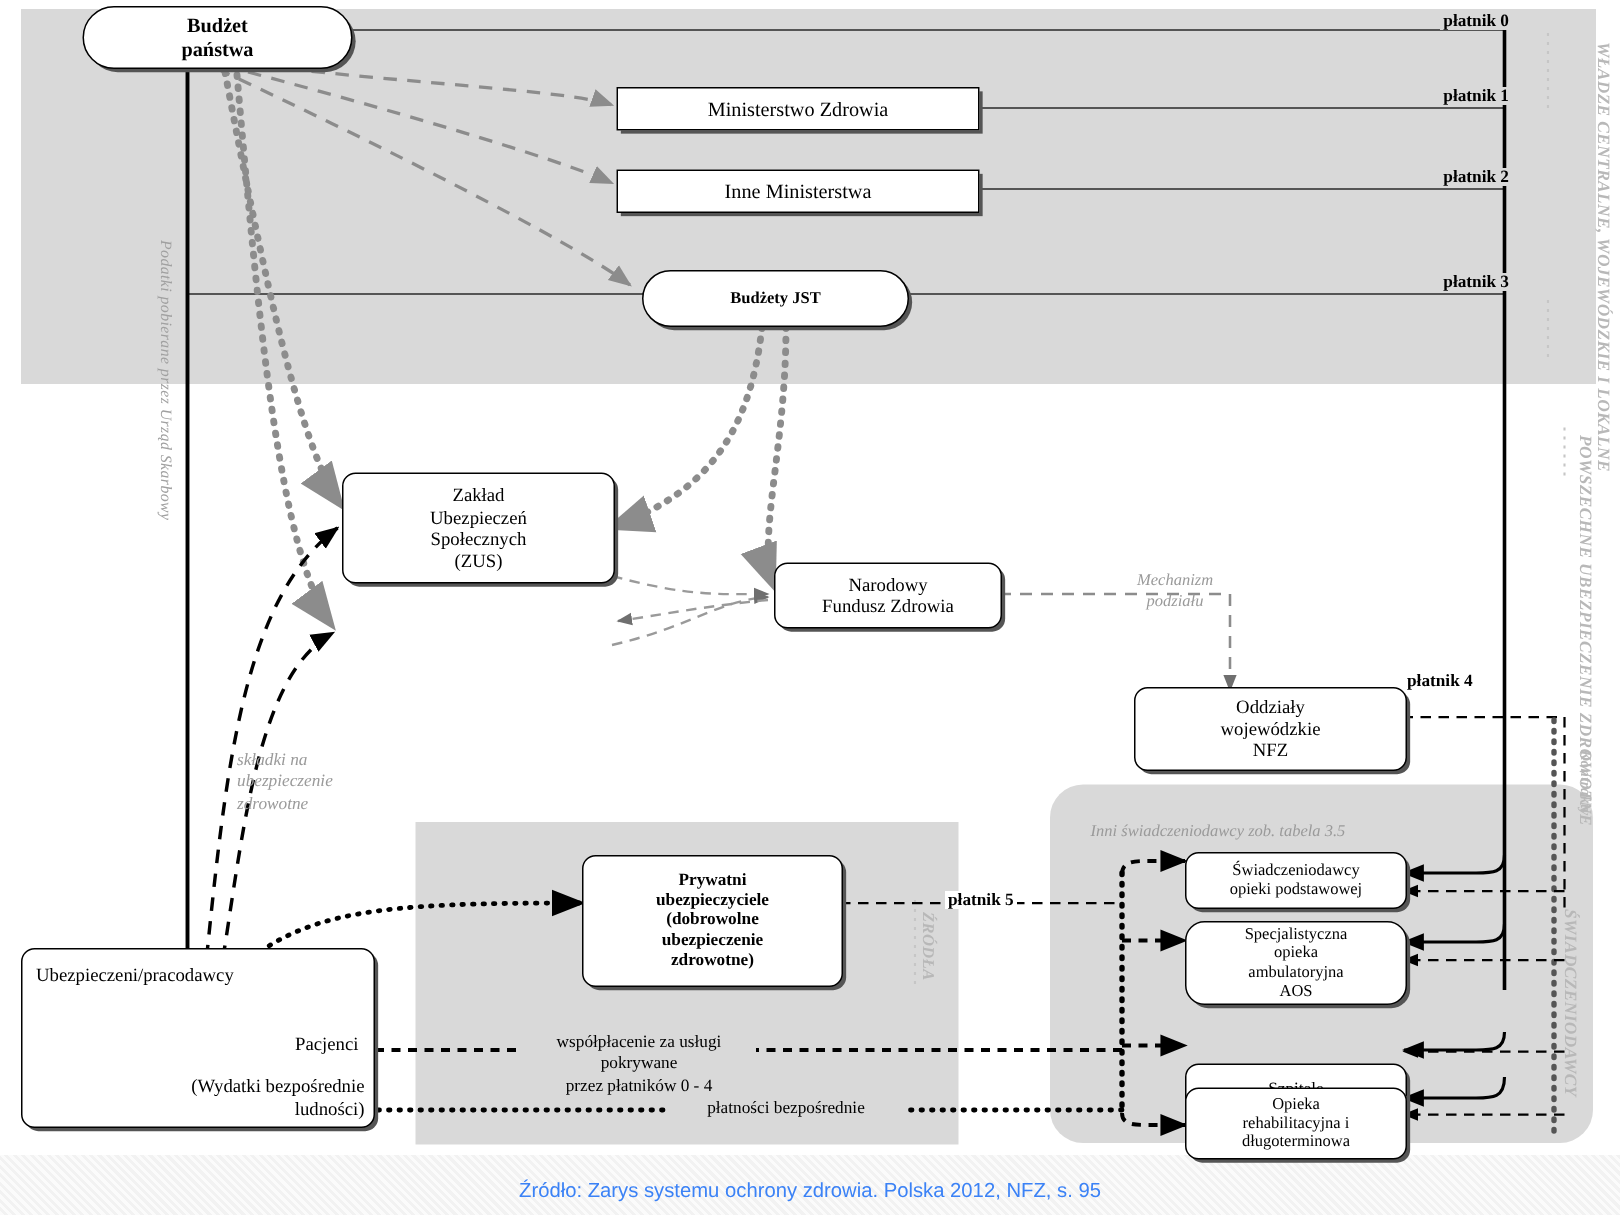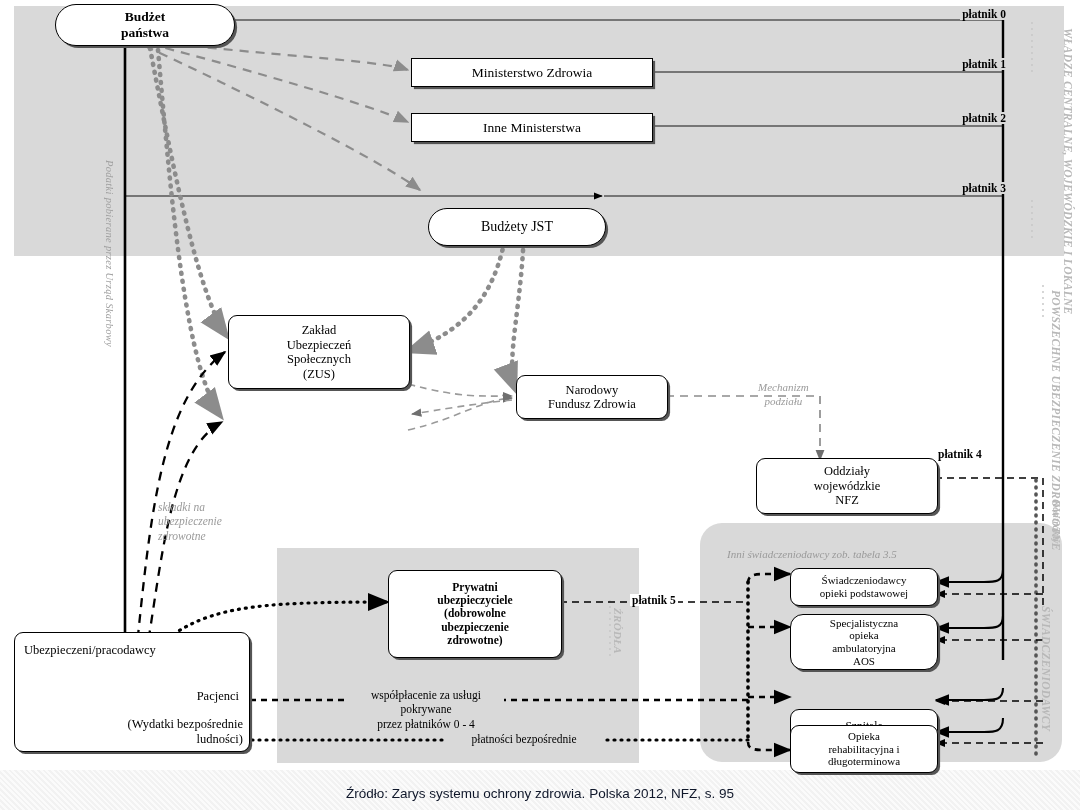--- a/index.html
+++ b/index.html
@@ -23,21 +23,21 @@
   .flab{position:absolute;color:#9a9a9a;font-style:italic;
         font-family:"Liberation Serif",serif;line-height:1.25;z-index:6;}
   .plab{position:absolute;color:#000;font-family:"Liberation Serif",serif;
         font-weight:bold;font-size:11.5px;z-index:7;background:#fff;padding:0 2px;}
   .plab.ongrey{background:#d9d9d9;}
   .tlab{position:absolute;color:#000;font-family:"Liberation Serif",serif;
         text-align:center;line-height:1.25;z-index:7;}
   .tlab.ongrey{background:#d9d9d9;}
 
   .caption{position:absolute;left:0;top:786px;width:1080px;text-align:center;
-           font-family:"Liberation Sans",sans-serif;font-size:13.5px;color:#0f172a;z-index:9;}
+           font-family:"Liberation Sans",sans-serif;font-size:13.5px;color:#3b82f6;z-index:9;}
   .hatch{position:absolute;left:0;top:770px;width:1080px;height:40px;z-index:1;
      background:repeating-linear-gradient(45deg,#fbfbfb 0 2px,#f2f2f2 2px 4px);}
 </style>
 </head>
 <body>
 
 <div id="stage">
 
   <svg id="svgroot" viewBox="0 0 1080 810">
     <defs>
@@ -132,21 +132,21 @@
   </div>
 
   <div class="node rect" style="left:411px;top:58px;width:240px;height:27px;font-size:13.5px;">
     <span class="lbl">Ministerstwo Zdrowia</span>
   </div>
 
   <div class="node rect" style="left:411px;top:113px;width:240px;height:27px;font-size:13.5px;">
     <span class="lbl">Inne Ministerstwa</span>
   </div>
 
-  <div class="node pill" style="left:428px;top:180px;width:176px;height:36px;font-size:14px;font-weight:normal;margin-top:28px;">
+  <div class="node pill" style="left:428px;top:180px;width:176px;height:36px;font-size:11px;font-weight:bold;">
     <span class="lbl">Budżety JST</span>
   </div>
 
   <div class="node rounded" style="left:228px;top:315px;width:180px;height:72px;font-size:12.5px;">
     <span class="lbl" style="white-space:pre-line;">Zakład
 Ubezpieczeń
 Społecznych
 (ZUS)</span>
   </div>
 

